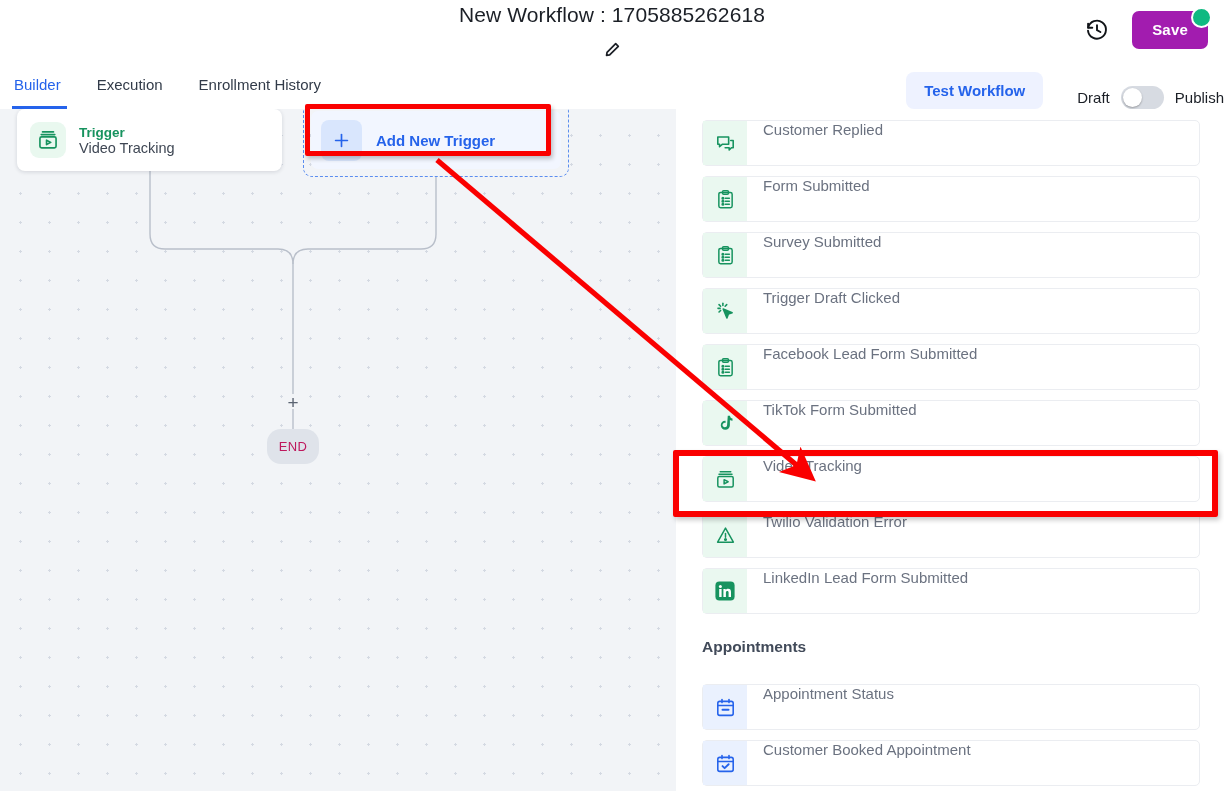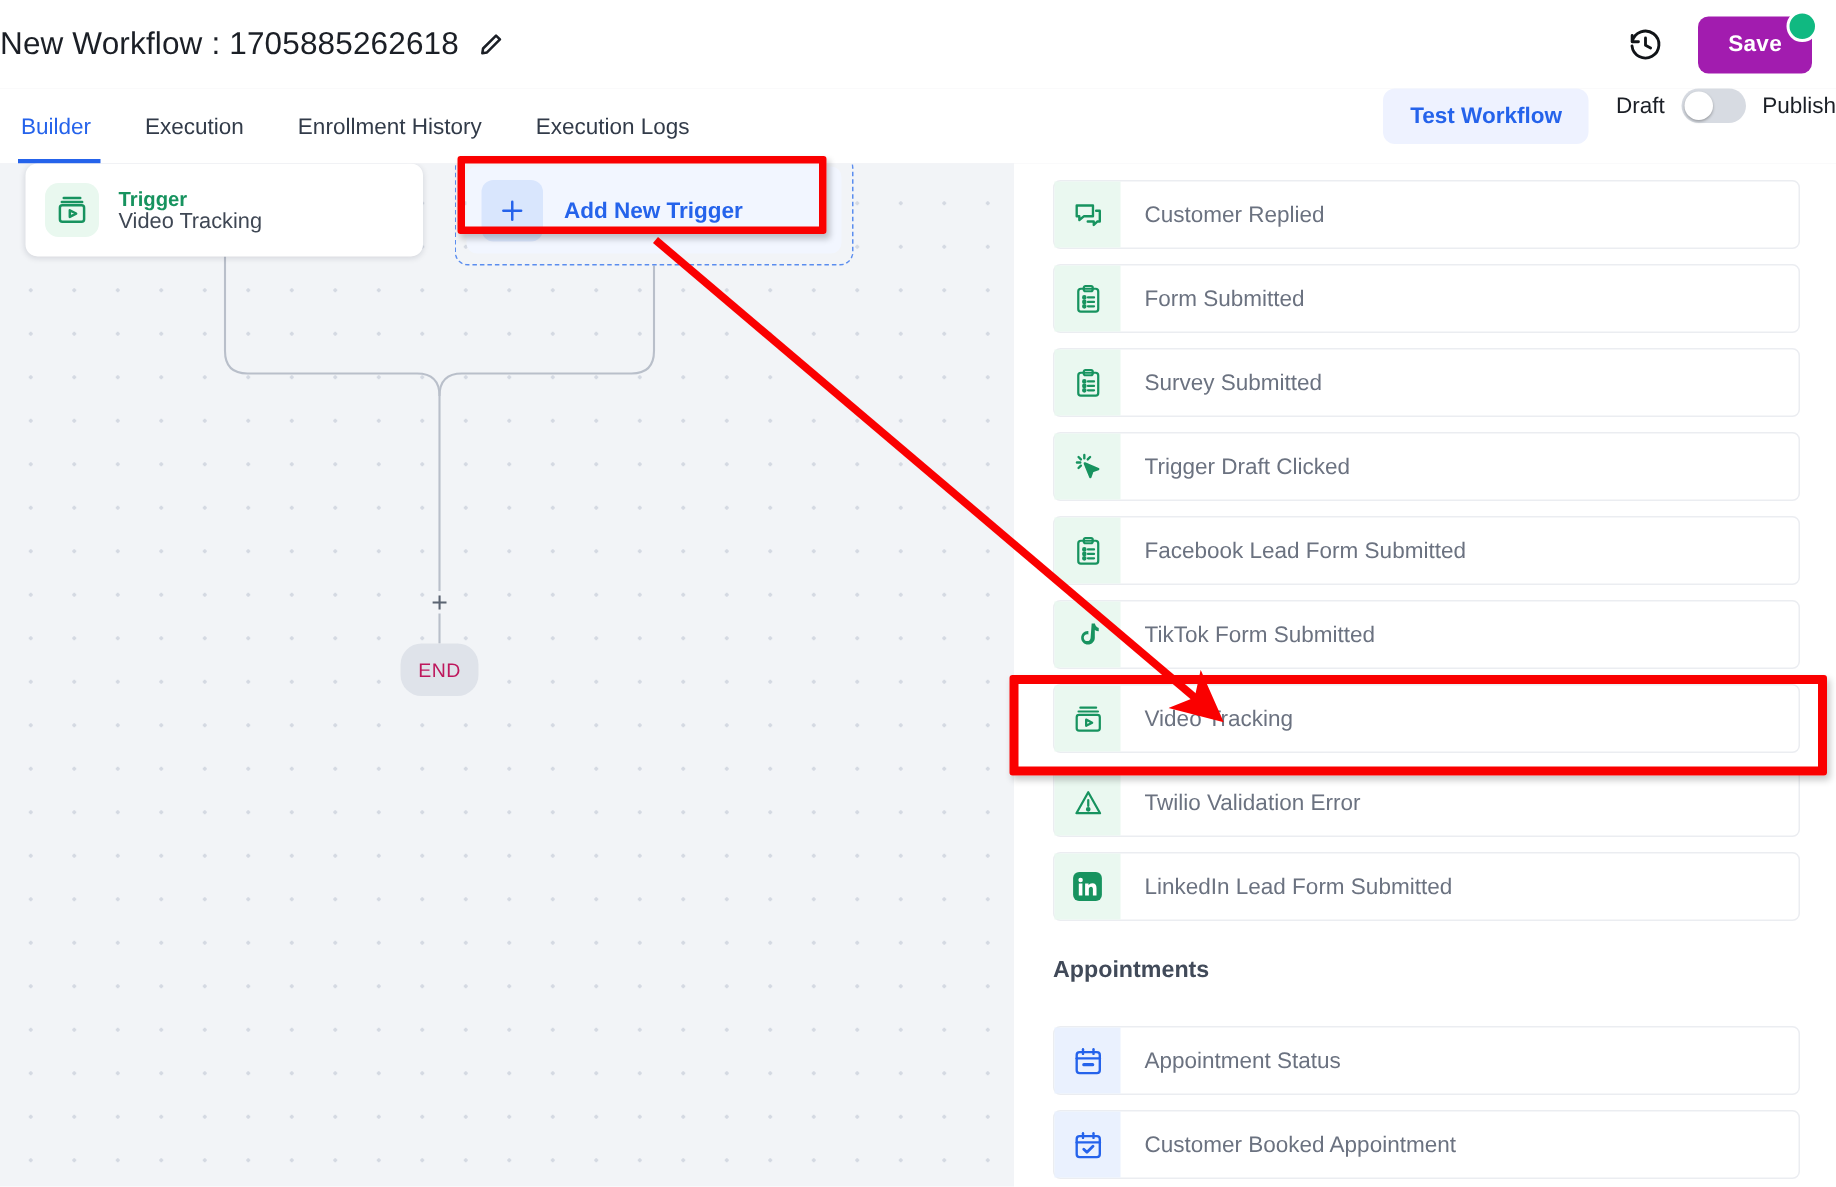--- a/index.html
+++ b/index.html
@@ -14,22 +14,23 @@
   .app{position:absolute;inset:0;}
 
   
   .header{
     position:absolute;left:0;top:0;width:1224px;height:59px;
     background:#fff;border-bottom:1px solid #e9ebef;
     display:flex;align-items:center;
   }
   .title-wrap{
     position:absolute;left:0;top:0;width:1224px;height:59px;
-    display:flex;align-items:center;justify-content:flex-start;gap:12px;
+    display:flex;align-items:center;justify-content:flex-end;gap:12px;
     pointer-events:none;
+    flex-direction:column;
   }
   .wf-title{
     font-size:21px;color:#1b1f26;letter-spacing:0.1px;
     white-space:nowrap;pointer-events:auto;
   }
   .pencil-btn{
     width:20px;height:20px;display:flex;align-items:center;justify-content:center;
     pointer-events:auto;cursor:pointer;
   }
   .hdr-right{
@@ -57,21 +58,21 @@
   .tab{
     height:50px;display:flex;align-items:center;
     padding:0 18px;font-size:15px;color:#323b49;cursor:pointer;position:relative;
   }
   .tab:first-child{padding-left:14px;}
   .tab.active{color:#2563eb;}
   .tab.active::after{
     content:"";position:absolute;left:12px;right:12px;bottom:0;height:3px;background:#2563eb;
   }
   .tabbar-right{
-    position:absolute;right:0;top:0;height:50px;display:flex;align-items:flex-start;gap:18px;padding-right:0px;
+    position:absolute;right:0;top:0;height:50px;display:flex;align-items:flex-end;gap:34px;padding-right:0px;
   }
   .test-wf{
     background:#eef2ff;color:#2563eb;border:none;border-radius:8px;
     font-size:15px;font-weight:bold;font-family:"Liberation Sans",sans-serif;
     padding:0 18px;height:37px;cursor:pointer;
   }
   .toggle-group{display:flex;align-items:center;gap:11px;}
   .tg-label{font-size:15px;color:#1b1f26;}
   .switch{
     width:43px;height:23px;border-radius:12px;background:#d7dbe2;position:relative;cursor:pointer;
@@ -132,21 +133,21 @@
 
   
   .panel{
     position:absolute;left:676px;top:109px;width:548px;height:682px;
     background:#ffffff;overflow:hidden;
   }
   .panel-inner{position:absolute;left:0;top:0;width:548px;}
   .trig-row{
     position:absolute;left:26px;width:498px;height:46px;
     background:#fff;border:1px solid #ebedf1;border-radius:5px;box-sizing:border-box;
-    display:flex;align-items:center;cursor:pointer;
+    display:flex;cursor:pointer;
   }
   .trig-icon{
     width:44px;height:100%;background:#eaf8f0;
     display:flex;align-items:center;justify-content:center;flex:0 0 auto;
   }
   .trig-icon.blue{background:#eaf1fe;}
   .trig-label{font-size:15px;color:#6b7280;padding-left:16px;}
   .section-hdr{
     position:absolute;left:26px;font-size:15.5px;font-weight:bold;color:#414a59;
   }
@@ -192,21 +193,20 @@
         <div class="save-dot"></div>
       </div>
     </div>
   </div>
 
   <div class="tabbar">
     <div class="tabs">
       <div class="tab active">Builder</div>
       <div class="tab">Execution</div>
       <div class="tab">Enrollment History</div>
-      <div class="tab">Execution Logs</div>
     </div>
     <div class="tabbar-right">
       <button class="test-wf">Test Workflow</button>
       <div class="toggle-group">
         <span class="tg-label">Draft</span>
         <div class="switch">
             <div class="knob"></div>
           </div>
         <span class="tg-label">Publish</span>
       </div>

